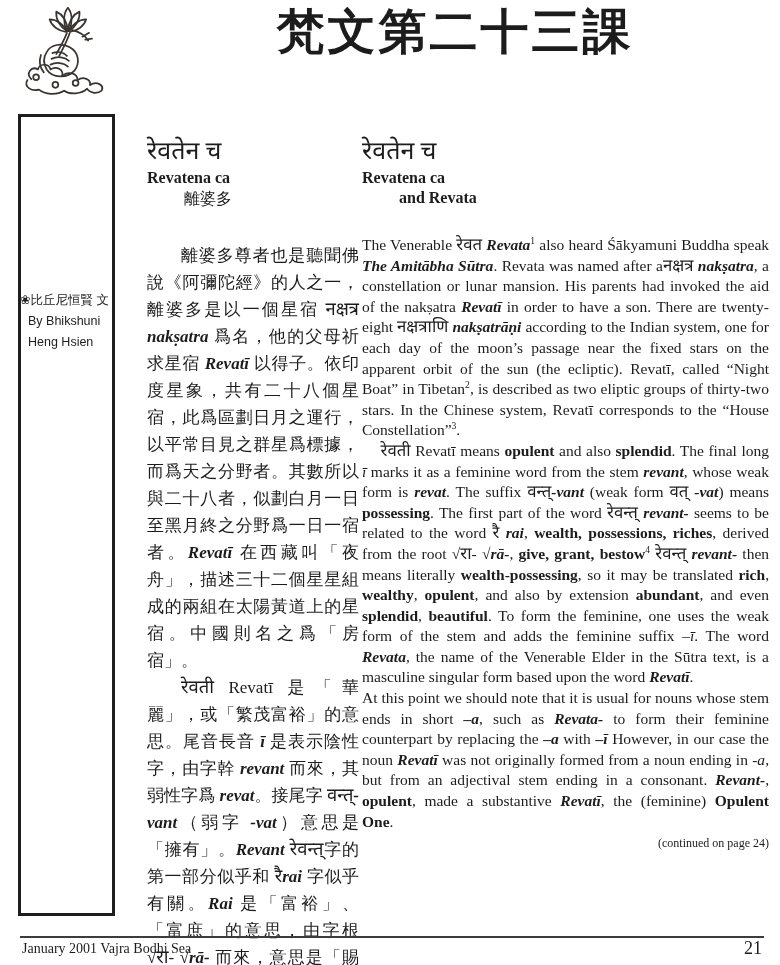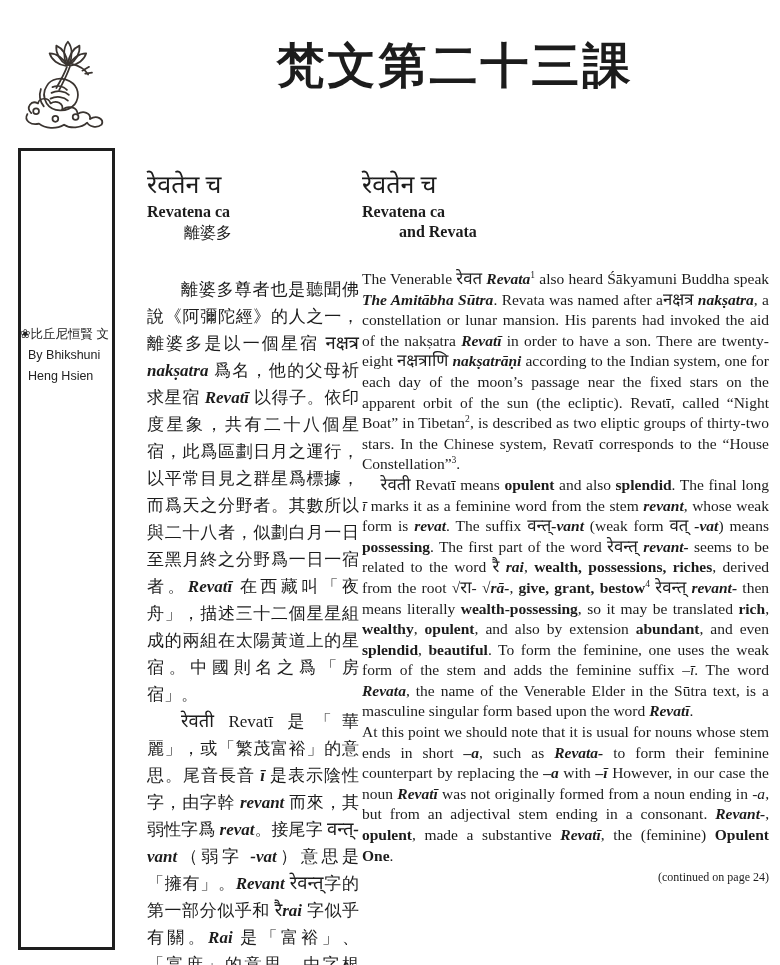--- a/index.html
+++ b/index.html
@@ -2,21 +2,21 @@
 <html><head>
 <meta charset="utf-8">
 <style>
   html,body { margin:0; padding:0; }
   body {
     width:780px; height:965px; position:relative;
     background:#ffffff; color:#1c1c1c;
     font-family:"Liberation Serif", serif;
     overflow:hidden;
   }
-  .page { position:absolute; inset:0;margin-top:34px; }
+  .page { position:absolute; inset:0; }
 
   
   .logo { position:absolute; left:12px; top:2px; width:106px; height:106px; }
   .title-zh {
     position:absolute; left:150px; right:20px; top:6px;
     text-align:center; font-size:48px; font-weight:bold;
     letter-spacing:3px; margin:0; line-height:1.1;
   }
   .title-en {
     position:absolute; left:150px; right:20px; top:62px;

